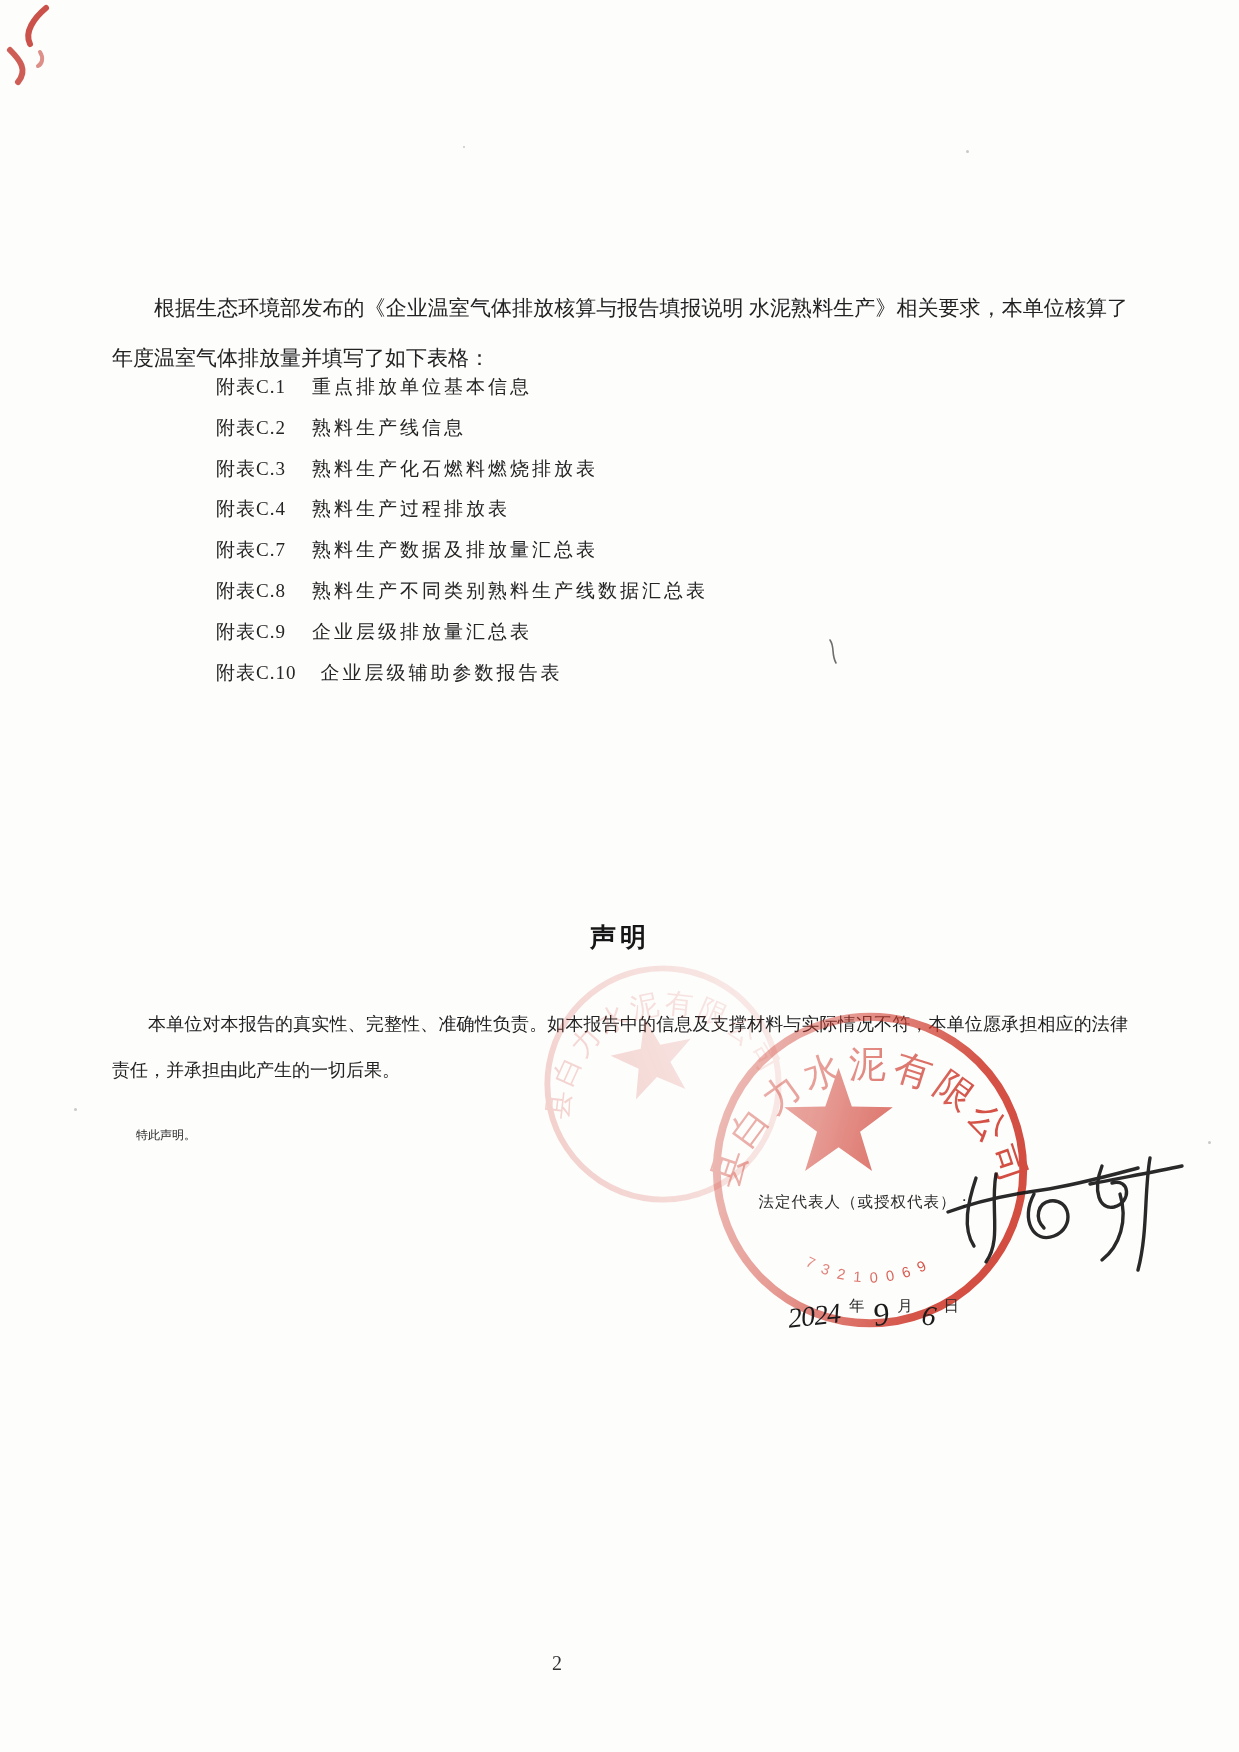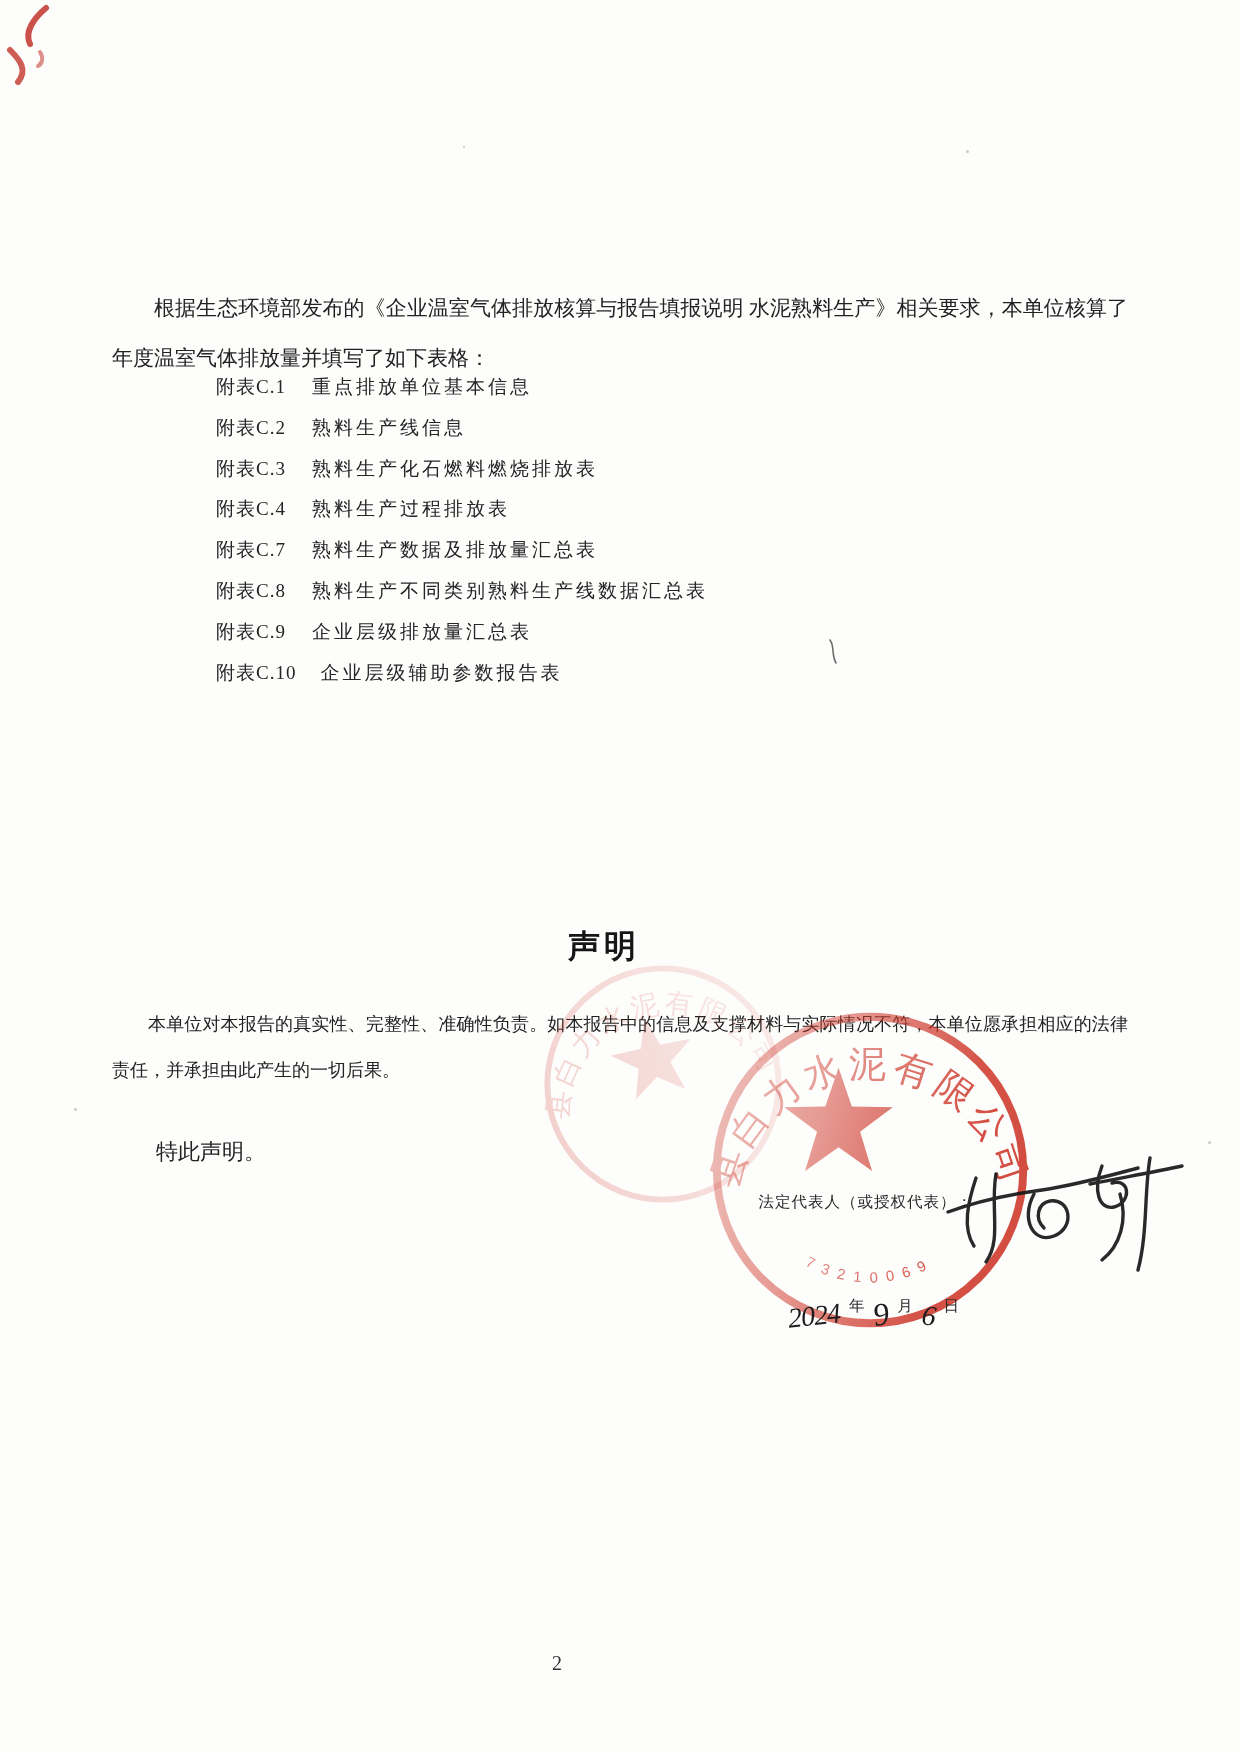--- a/index.html
+++ b/index.html
@@ -22,30 +22,30 @@
     text-indent:2em;text-align:justify;color:#222;
   }
   .table-list{
     position:absolute;left:172px;top:367px;width:800px;
     font-size:19px;color:#252525;margin-left:44px;
   }
   .list-row{line-height:40.8px;white-space:nowrap;}
   .list-id{display:inline-block;min-width:72px;letter-spacing:1px;margin-right:24px;}
   .list-title{letter-spacing:3px;}
   .decl-heading{
-    position:absolute;left:96px;top:898px;width:1016px;
-    text-align:center;font-size:32px;font-weight:bold;letter-spacing:4px;color:#161616;
+    position:absolute;left:112px;top:898px;width:1016px;
+    text-align:center;font-size:26px;font-weight:bold;letter-spacing:4px;color:#161616;
   }
   .decl-body{
     position:absolute;left:112px;top:983px;width:1016px;
     font-size:18px;line-height:46px;text-indent:2em;text-align:justify;color:#222;
   }
   .decl-closing{
     position:absolute;left:112px;top:1115px;width:500px;
-    font-size:22px;text-indent:2em;color:#222;
+    font-size:12px;text-indent:2em;color:#222;
   }
   
   .sig-labels{
     position:absolute;left:650px;top:1182px;width:323px;
     text-align:right;font-size:15.5px;letter-spacing:1px;color:#2a2a2a;
   }
   .sig-labels .sig-line{line-height:40px;white-space:nowrap;}
   .date-line{
     position:absolute;left:788px;top:1296px;width:260px;height:70px;
     font-size:15.5px;color:#2a2a2a;white-space:nowrap;

